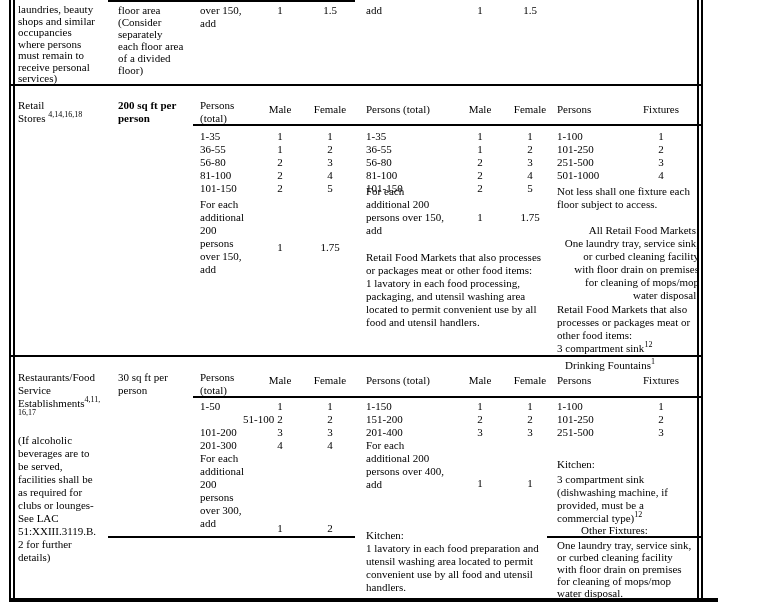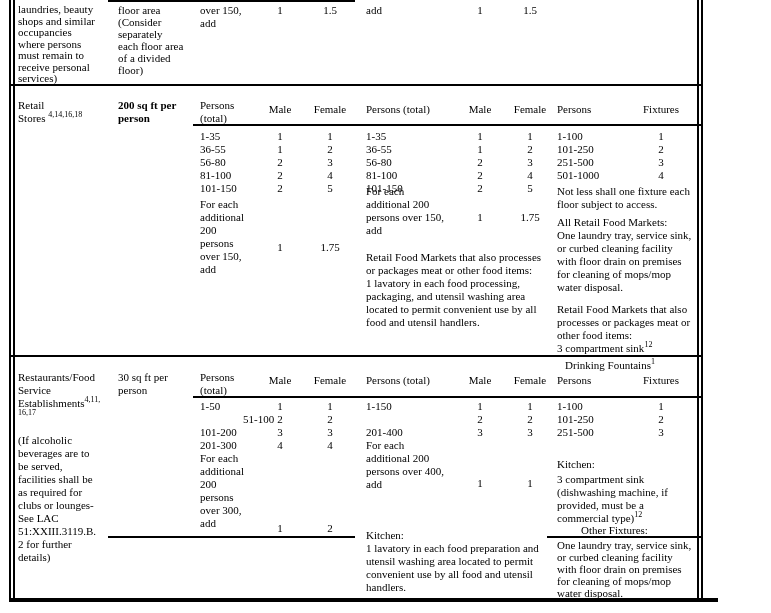--- a/index.html
+++ b/index.html
@@ -132,21 +132,21 @@
   <div class="cell c9" style="top:130px;">1-100</div>
   <div class="cell c10" style="top:130px;">1</div>
   <div class="cell c9" style="top:143px;">101-250</div>
   <div class="cell c10" style="top:143px;">2</div>
   <div class="cell c9" style="top:156px;">251-500</div>
   <div class="cell c10" style="top:156px;">3</div>
   <div class="cell c9" style="top:169px;">501-1000</div>
   <div class="cell c10" style="top:169px;">4</div>
   <div class="cell c9" style="top:185px;">Not less shall one fixture each
 floor subject to access.</div>
-  <div class="cell c9" style="top:216px;">All Retail Food Markets:
+  <div class="cell c9" style="top:224px;text-align:right;">All Retail Food Markets:
 One laundry tray, service sink,
 or curbed cleaning facility
 with floor drain on premises
 for cleaning of mops/mop
 water disposal.</div>
   <div class="cell c9" style="top:303px;"><span>Retail Food Markets that also
 processes or packages meat or
 other food items:
 3 compartment sink</span><sup>12</sup></div>
 
@@ -196,20 +196,21 @@
 200
 persons
 over 300,
 add</div>
   <div class="cell c4" style="top:522px;">1</div>
   <div class="cell c5" style="top:522px;">2</div>
 
   <div class="cell c6" style="top:400px;">1-150</div>
   <div class="cell c7" style="top:400px;">1</div>
   <div class="cell c8" style="top:400px;">1</div>
+  <div class="cell c6" style="top:413px;">151-200</div>
   <div class="cell c7" style="top:413px;">2</div>
   <div class="cell c8" style="top:413px;">2</div>
   <div class="cell c6" style="top:426px;">201-400</div>
   <div class="cell c7" style="top:426px;">3</div>
   <div class="cell c8" style="top:426px;">3</div>
   <div class="cell c6" style="top:439px;">For each
 additional 200
 persons over 400,
 add</div>
   <div class="cell c7" style="top:477px;">1</div>

